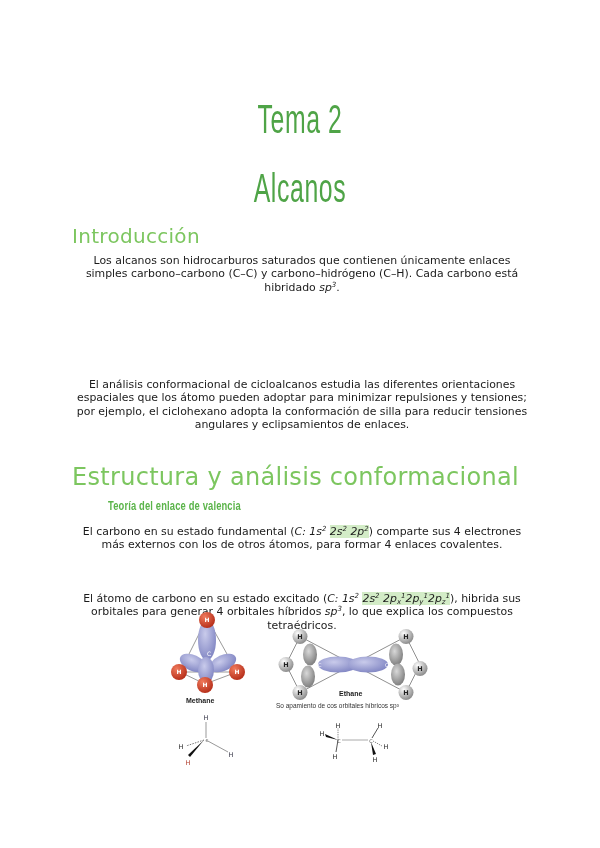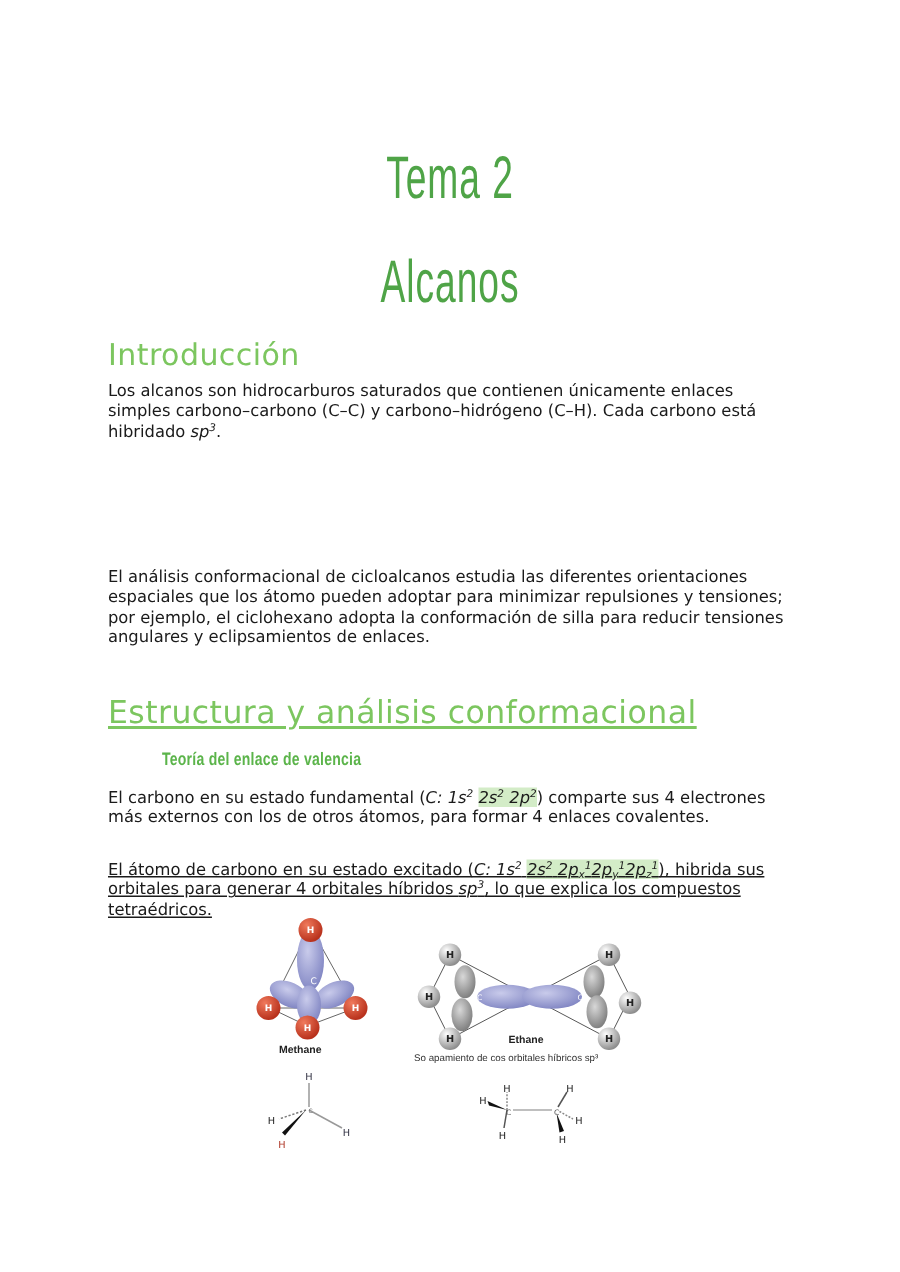--- a/index.html
+++ b/index.html
@@ -13,38 +13,38 @@
     transform: scaleX(0.62); transform-origin: center;
   }
   .title .big { font-size: 40px; }
   .t1 { top: 97px; }
   .t2 { top: 166px; }
   .h1 {
     position: absolute; left: 72px; font-family: "DejaVu Sans", sans-serif;
     color: #7cc65f; font-weight: normal; font-size: 20px; letter-spacing: 0.3px;
   }
   .h1-intro { top: 224px; }
-  .h1-estr { top: 463px; font-size: 21px; text-decoration: underline; }
+  .h1-estr { top: 463px; font-size: 24px; }
   .h2 {
     position: absolute; left: 108px; top: 499px;
     font-family: "Liberation Sans", sans-serif; font-weight: bold;
     color: #5bb44a; font-size: 12px; transform: scaleX(0.78); transform-origin: left;
     letter-spacing: 0.2px;
   }
   .p {
     position: absolute; left: 72px; width: 460px;
     font-family: "DejaVu Sans", sans-serif; font-size: 10.9px; line-height: 13.4px;
-    color: #1b1b1b; margin: 0;
+    color: #1b1b1b; margin: 0; text-align: center;
   }
   .p1 { top: 254px; }
   .p2 { top: 306px; }
   .p3 { top: 341px; }
   .p4 { top: 378px; }
   .p5 { top: 525px; }
-  .p6 { top: 573px; text-decoration: underline; }
+  .p6 { top: 592px; }
   .it { font-style: italic; }
   sup { font-size: 7px; line-height: 0; vertical-align: 4px; }
   sub { font-size: 7px; line-height: 0; vertical-align: -2px; }
   .hl { background: #d3ecc7; }
   .figure { position: absolute; }
   .fig-methane { left: 165px; top: 608px; width: 85px; height: 100px; }
   .fig-ethane { left: 278px; top: 612px; width: 150px; height: 105px; }
   .fig-struct1 { left: 168px; top: 710px; width: 80px; height: 60px; }
   .fig-struct2 { left: 316px; top: 722px; width: 80px; height: 48px; }
   .caption { position: absolute; font-family: "Liberation Sans", sans-serif; color: #222; }

